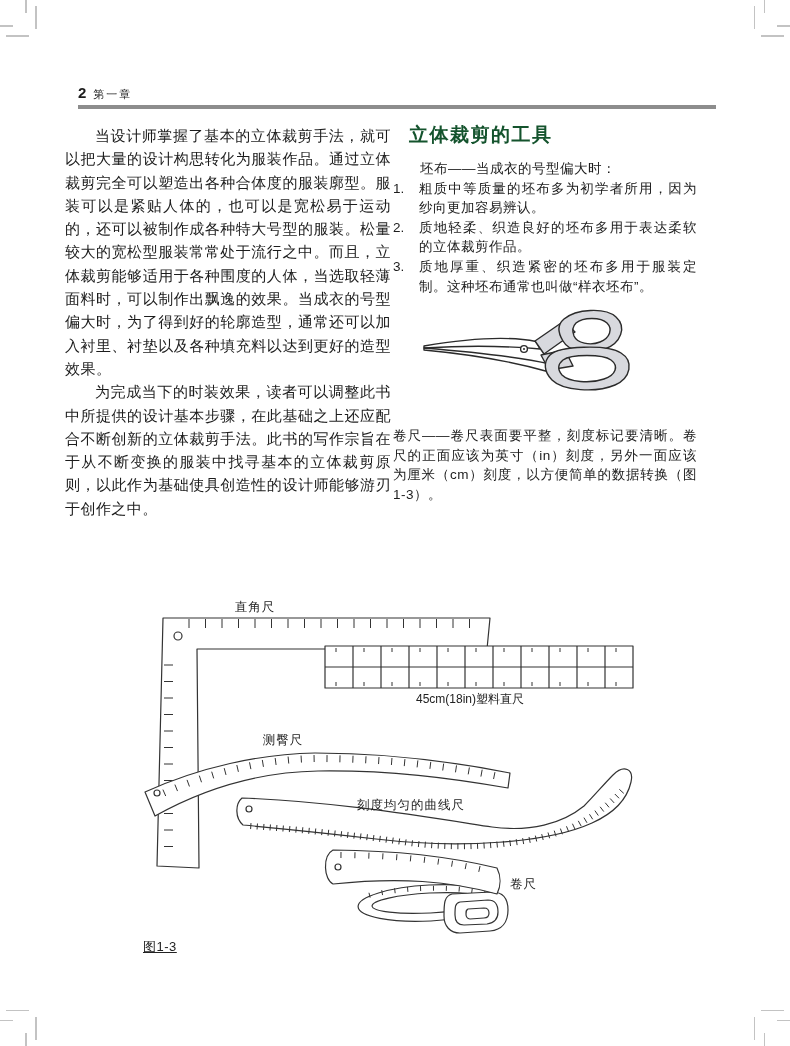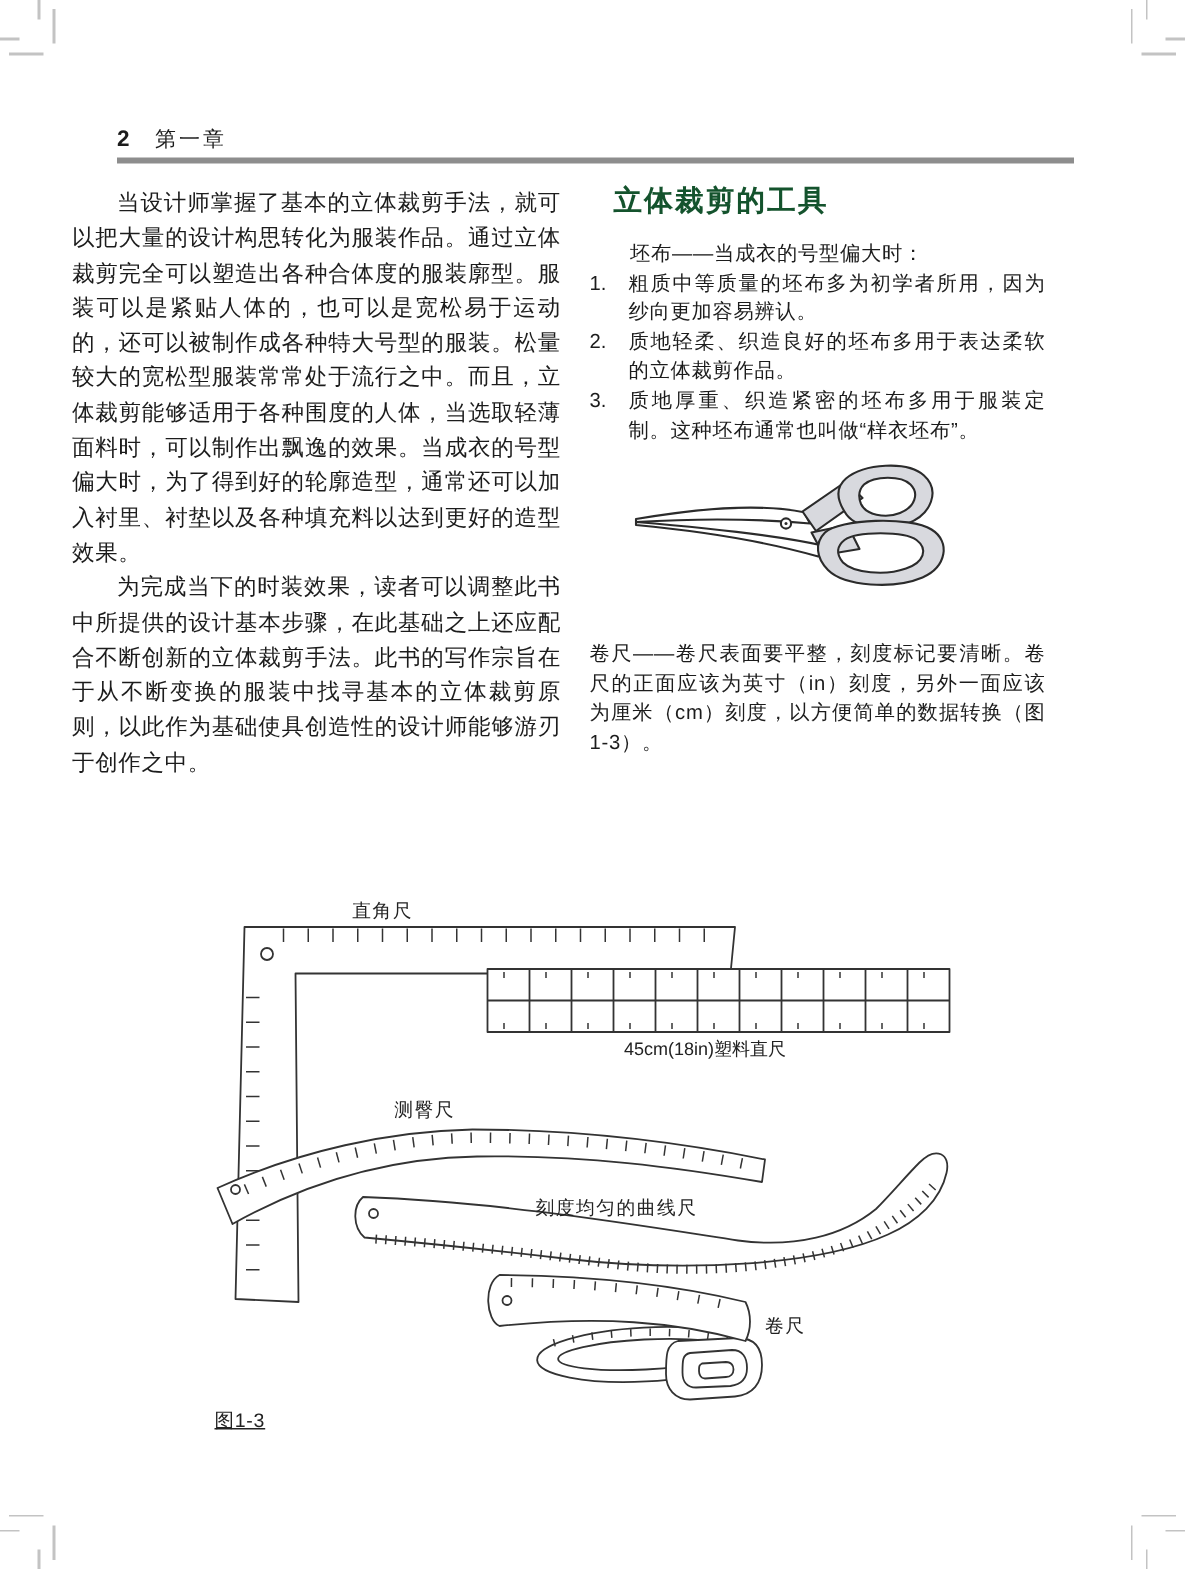--- a/index.html
+++ b/index.html
@@ -5,24 +5,24 @@
   html,body{margin:0;padding:0;}
   body{
     width:790px;height:1046px;position:relative;background:#ffffff;
     font-family:"Liberation Sans","DejaVu Sans",sans-serif;
     color:#1c1c1c;overflow:hidden;
   }
   .cm{position:absolute;background:#c3c3c3;}
   
   .header{position:absolute;left:78px;top:84px;white-space:nowrap;}
   .pagenum{font-size:15px;font-weight:bold;letter-spacing:0;}
-  .chapter{font-size:14px;margin-left:17px;letter-spacing:2px;}
+  .chapter{font-size:11px;margin-left:7px;letter-spacing:2px;}
   .header-rule{position:absolute;left:78px;top:105px;width:638px;height:3.5px;background:#8d8d8d;}
   
-  .col-left{position:absolute;left:48px;top:124px;width:326px;}
+  .col-left{position:absolute;left:65px;top:124px;width:326px;}
   .col-left p{
     margin:0;font-size:15px;line-height:23.3px;letter-spacing:0.45px;
     text-align:justify;text-justify:inter-character;text-indent:2em;
   }
   .col-right{position:absolute;left:393px;top:122px;width:304px;}
   .col-right .rc-heading{
     margin:0 0 11px 16px;font-size:19px;line-height:26px;font-weight:bold;letter-spacing:1.5px;color:#14532d;
   }
   .rc-text{
     font-size:13.5px;line-height:19.6px;letter-spacing:0.5px;

